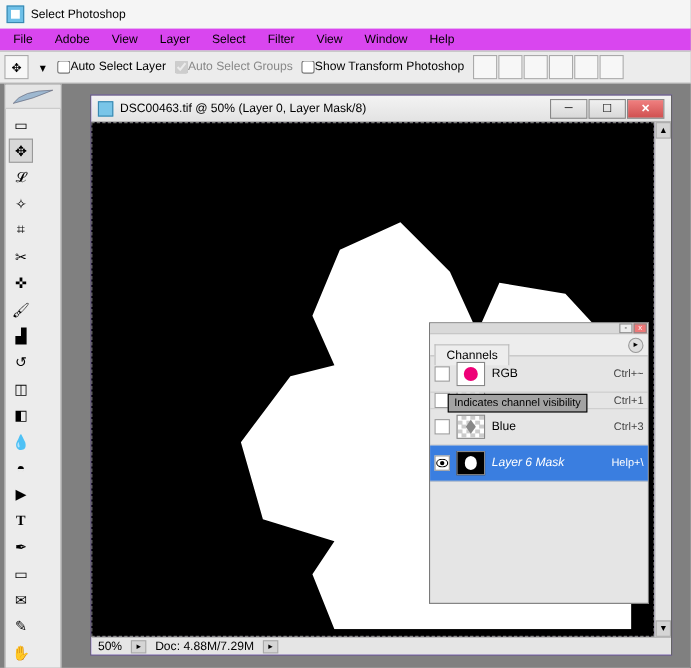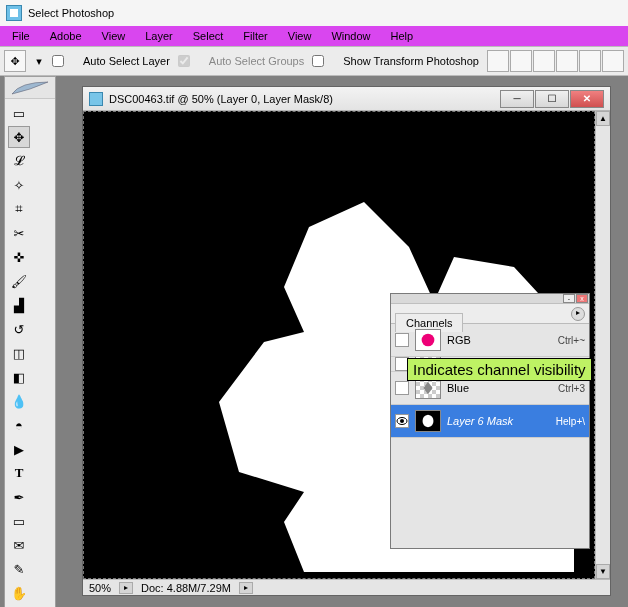--- a/index.html
+++ b/index.html
@@ -5,21 +5,21 @@
 *{box-sizing:border-box;margin:0;padding:0;font-family:"Segoe UI",Tahoma,Arial,sans-serif;font-size:11px;color:#000}
 body{background:#ececec;width:628px;height:607px;overflow:hidden;position:relative}
 .titlebar{background:#f5f5f5;height:26px;display:flex;align-items:center;padding:0 6px;gap:6px}
 .titlebar .ps-icon{width:16px;height:16px;background:#6ec0e8;border:1px solid #3a88b0;position:relative}
 .titlebar .ps-icon::after{content:"";position:absolute;left:3px;top:3px;width:8px;height:8px;background:#fff}
 .menubar{height:20px;display:flex;align-items:center;padding:0 2px;background:#d946ef}
 .menubar span{padding:2px 10px}
 .optbar{height:30px;background:#ececec;border-top:1px solid #bbb;border-bottom:1px solid #bbb;display:flex;align-items:center;padding:0 4px;gap:8px}
 .optbar .tool-ico{width:22px;height:22px;border:1px solid #aaa;background:#f7f7f7;display:flex;align-items:center;justify-content:center}
 .optbar .drop{width:10px;text-align:center}
-.chk{display:flex;align-items:flex-end;gap:19px}
+.chk{display:flex;align-items:flex-end;gap:0}
 .chk input{width:12px;height:12px}
 .align-btns{display:flex;gap:1px}
 .align-btns div{width:22px;height:22px;border:1px solid #aaa;background:#f7f7f7}
 
 .workspace{position:absolute;left:0;top:76px;right:0;bottom:0;background:#808080}
 
 .toolbox{position:absolute;left:4px;top:0;width:52px;background:#ececec;border:1px solid #9e9e9e}
 .toolbox .feather{height:22px;background:#e5e5e5;display:flex;align-items:center;justify-content:center;border-bottom:1px solid #c8c8c8}
 .toolbox .feather svg{width:40px;height:16px}
 .toolgrid{display:flex;flex-wrap:wrap;padding:2px}
@@ -53,21 +53,21 @@
 .chan.sel .name{font-style:italic}
 .eye{width:14px;height:14px;border:1px solid #999;background:#fff;display:flex;align-items:center;justify-content:center}
 .eye.empty{background:#fff}
 .thumb{width:26px;height:22px;border:1px solid #888;background:#fff;display:flex;align-items:center;justify-content:center;overflow:hidden}
 .thumb.checker{background:repeating-conic-gradient(#ccc 0 25%,#fff 0 50%) 0 0/8px 8px}
 .thumb svg{width:100%;height:100%}
 .chan .name{flex:1}
 .chan .short{font-size:10px;color:#444}
 .chan.sel .short{color:#fff}
 
-.tooltip{position:absolute;left:407px;top:282px;background:#bef264;border:1px solid #000;padding:2px 5px;font-size:15px}
+.tooltip{position:absolute;left:407px;top:282px;background:#a3a3a3;border:1px solid #000;padding:2px 5px;font-size:10px}
 </style>
 </head>
 <body>
 
 <div class="titlebar">
   <div class="ps-icon"></div>
   <span>Select Photoshop</span>
 </div>
 
 <div class="menubar">

